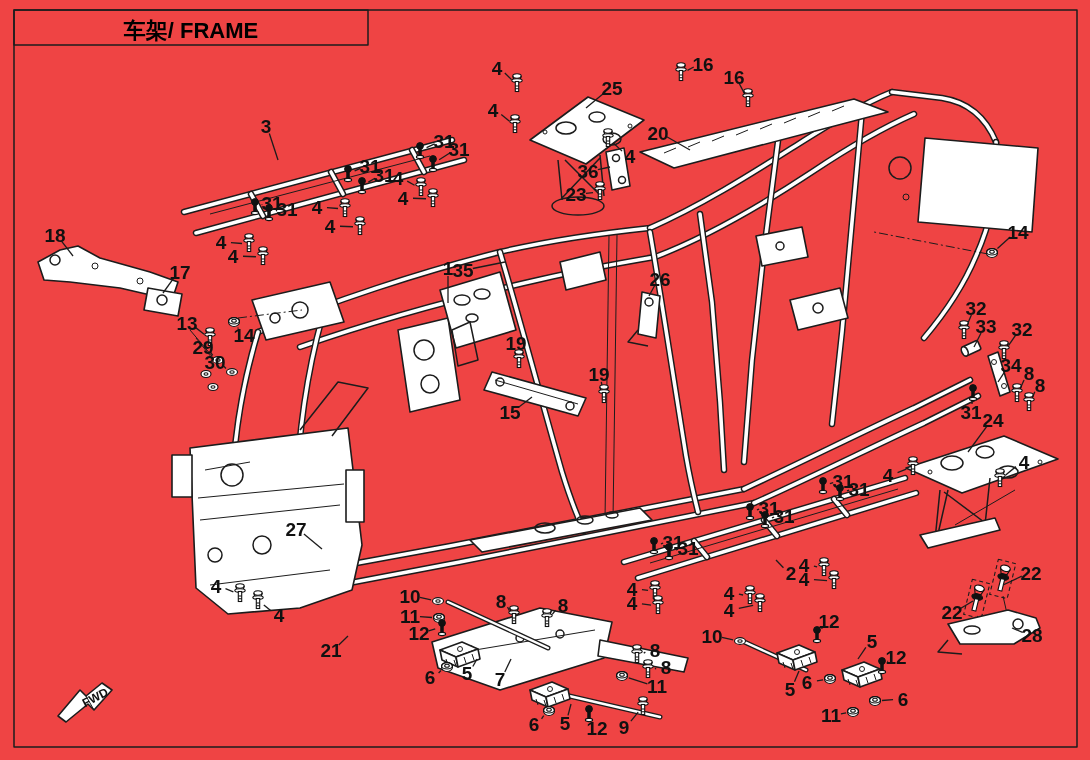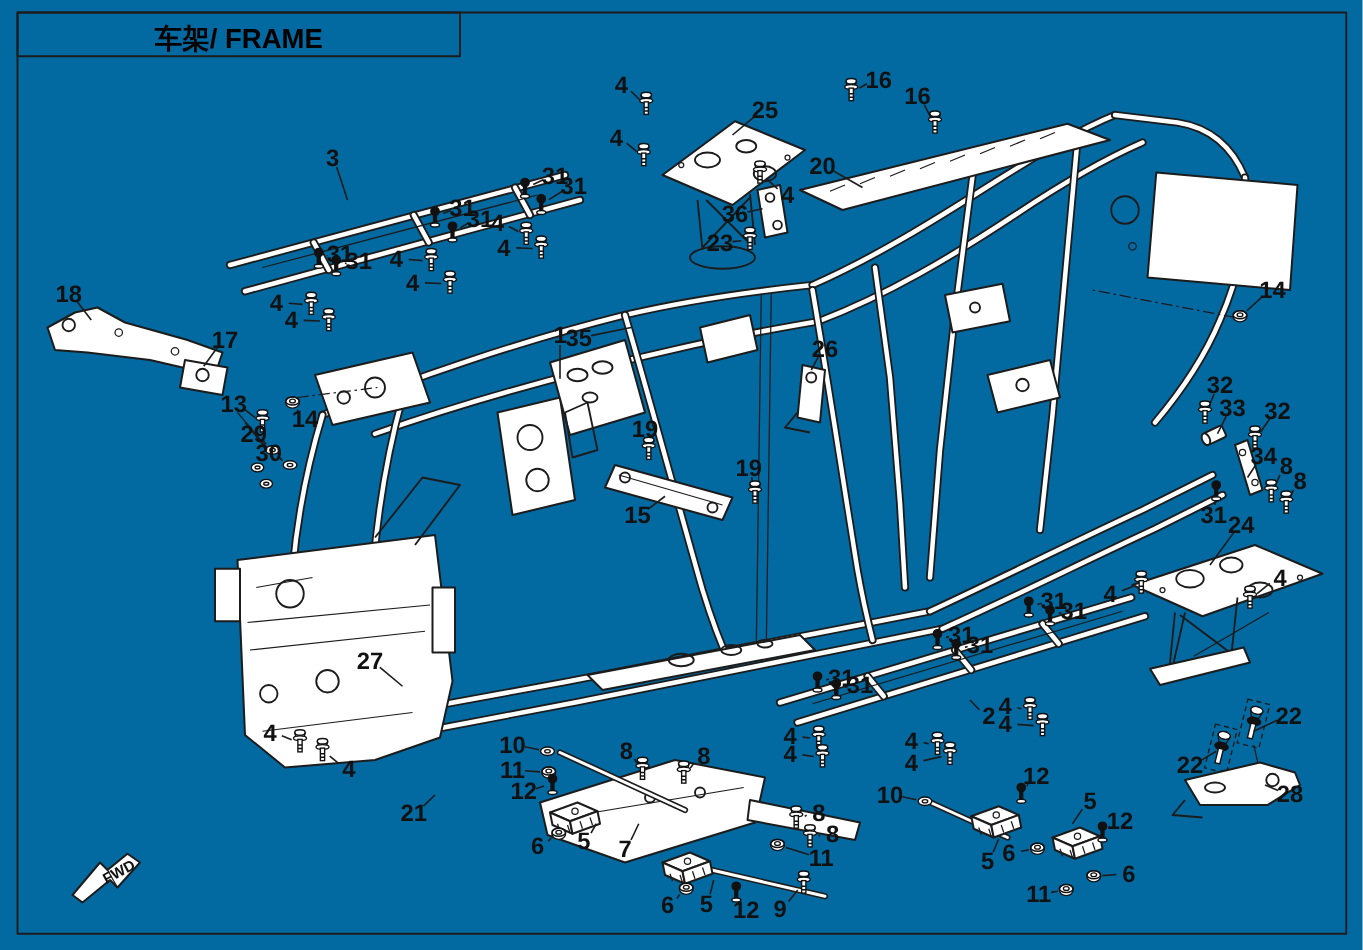--- a/index.html
+++ b/index.html
@@ -1,16 +1,16 @@
 <!DOCTYPE html>
 <html><head>
 <meta charset="utf-8">
 <style>
   html,body{margin:0;padding:0;background:#e8e8e8;}
-  .page{position:relative;width:1090px;height:760px;background:#0369a1;overflow:hidden;
+  .page{position:relative;width:1090px;height:760px;background:#ef4444;overflow:hidden;
         font-family:"Liberation Sans","DejaVu Sans",sans-serif;}
   svg{position:absolute;left:0;top:0;}
   
   .tube{fill:none;stroke:#1c1c1c;stroke-width:6.5;stroke-linecap:round;stroke-linejoin:round;}
   .tube-i{fill:none;stroke:#ffffff;stroke-width:3.6;stroke-linecap:round;stroke-linejoin:round;}
   .rod{fill:none;stroke:#1c1c1c;stroke-width:5;stroke-linecap:round;}
   .rod-i{fill:none;stroke:#ffffff;stroke-width:2.4;stroke-linecap:round;}
   .ln{fill:none;stroke:#1c1c1c;stroke-width:1.5;stroke-linejoin:round;}
   .thin{fill:none;stroke:#1c1c1c;stroke-width:1;}
   .plate{fill:#ffffff;stroke:#1c1c1c;stroke-width:1.6;stroke-linejoin:round;}

